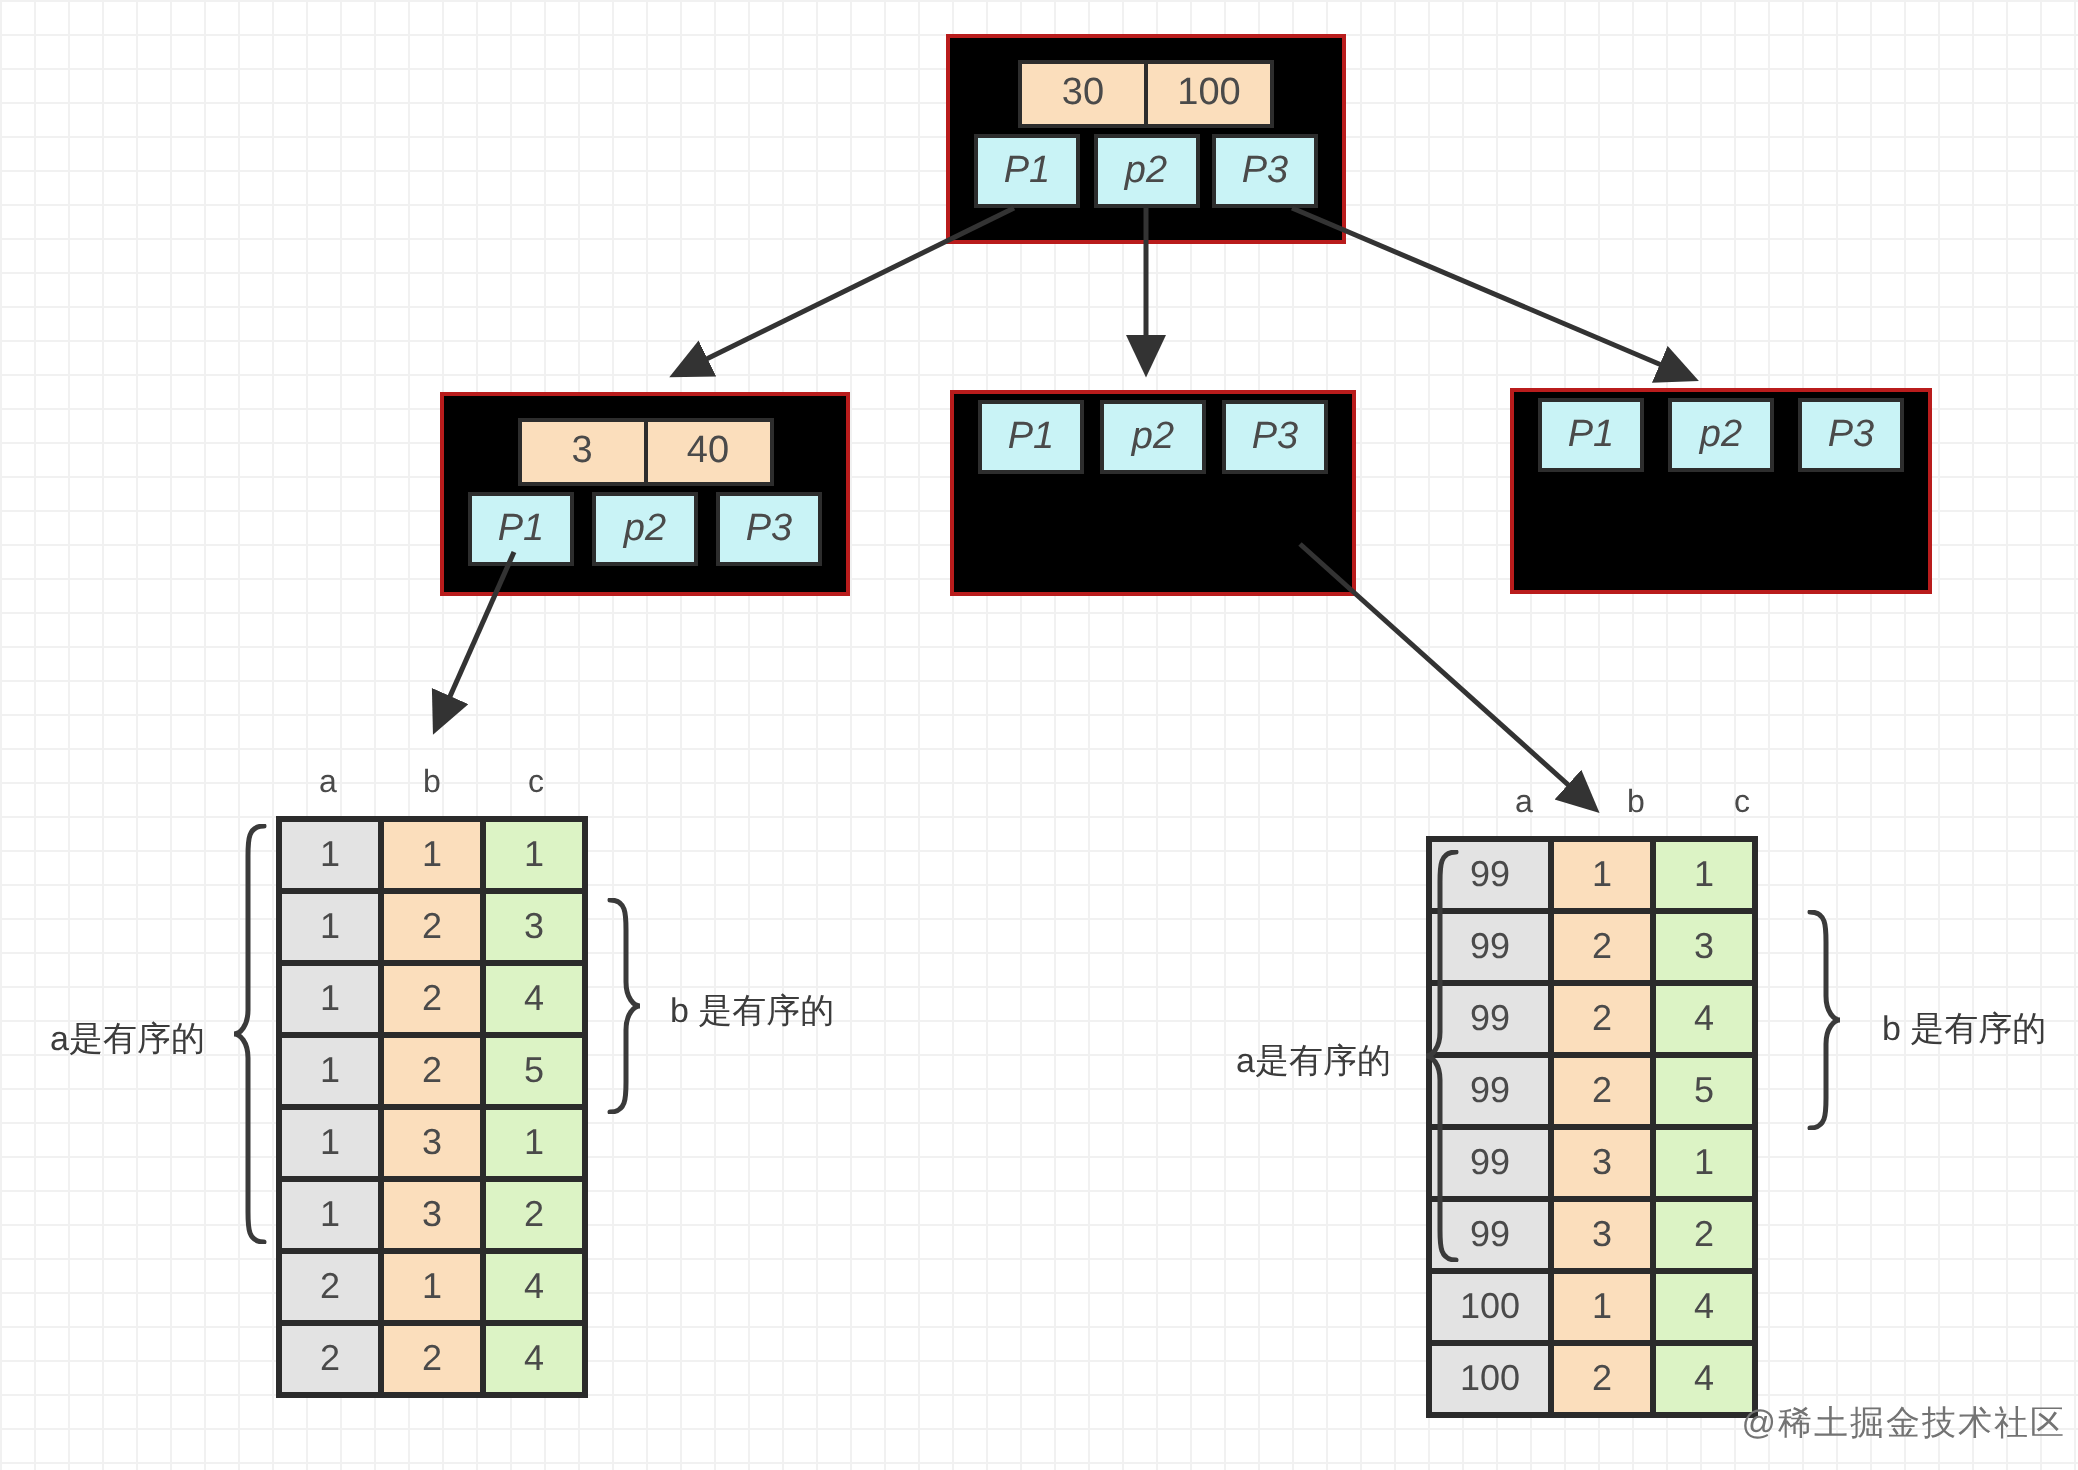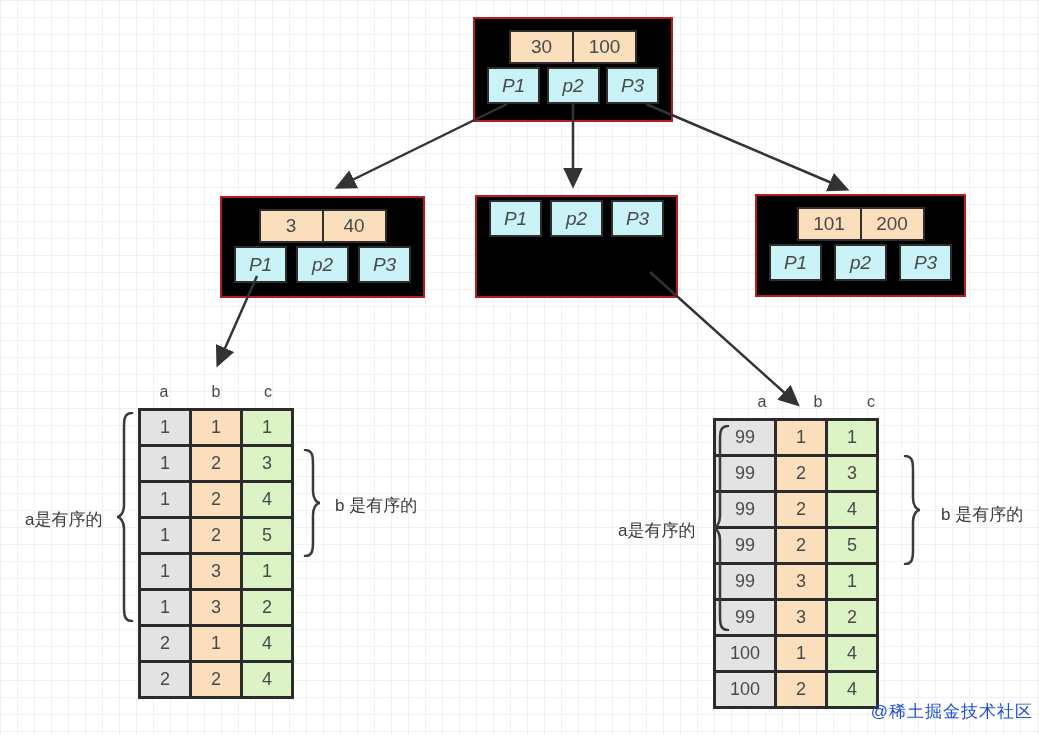--- a/index.html
+++ b/index.html
@@ -49,21 +49,21 @@
     position:absolute;width:52px;text-align:center;
     font-size:16px;color:#4a4a4a;
   }
   .lbl{position:absolute;font-size:17px;color:#3c3c3c;white-space:nowrap;}
   .brace{position:absolute;}
   .brace path{fill:none;stroke:#3a3a3a;stroke-width:2.5;stroke-linecap:round;}
   #arrows{position:absolute;left:0;top:0;pointer-events:none;}
   #arrows line{stroke:#333333;stroke-width:2.5;}
   .watermark{
     position:absolute;right:6px;bottom:12px;
-    font-size:17px;color:#1d4ed8;letter-spacing:1px;
+    font-size:17px;color:#737373;letter-spacing:1px;
   }
 </style>
 </head>
 <body>
 
 <div class="node" id="node-root">
   <div class="keys">
     <div class="cell key">30</div>
     <div class="cell key">100</div>
   </div>
@@ -88,24 +88,20 @@
 
 <div class="node" id="node-c1">
   <div class="ptrs">
     <div class="cell ptr">P1</div>
     <div class="cell ptr">p2</div>
     <div class="cell ptr">P3</div>
   </div>
 </div>
 
 <div class="node" id="node-c2">
-  <div class="keys">
-    <div class="cell key">101</div>
-    <div class="cell key">200</div>
-  </div>
   <div class="ptrs">
     <div class="cell ptr">P1</div>
     <div class="cell ptr">p2</div>
     <div class="cell ptr">P3</div>
   </div>
 </div>
 
 <span class="th" style="left:138px;top:383px;">a</span>
 <span class="th" style="left:190px;top:383px;">b</span>
 <span class="th" style="left:242px;top:383px;">c</span>

